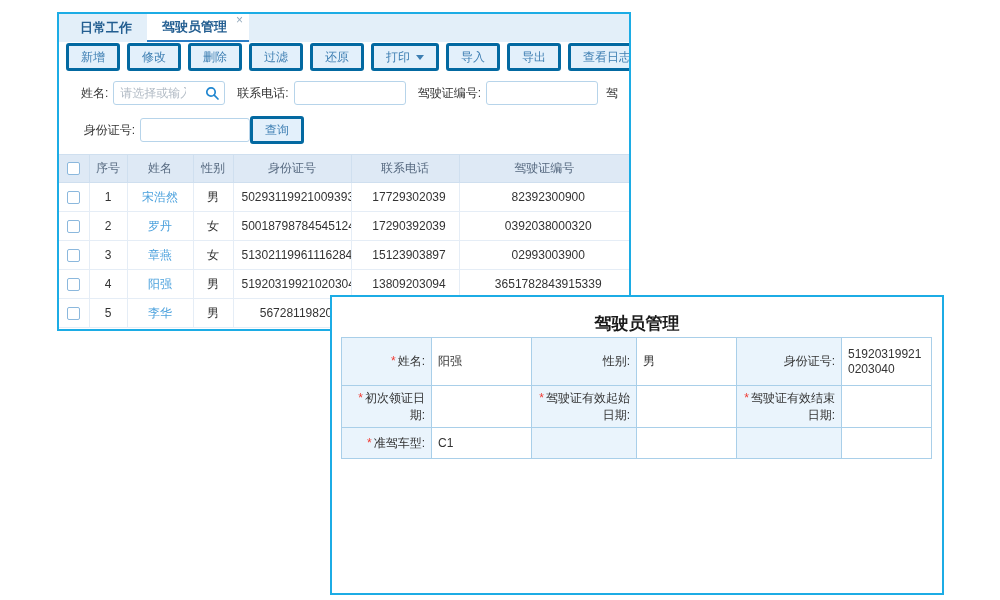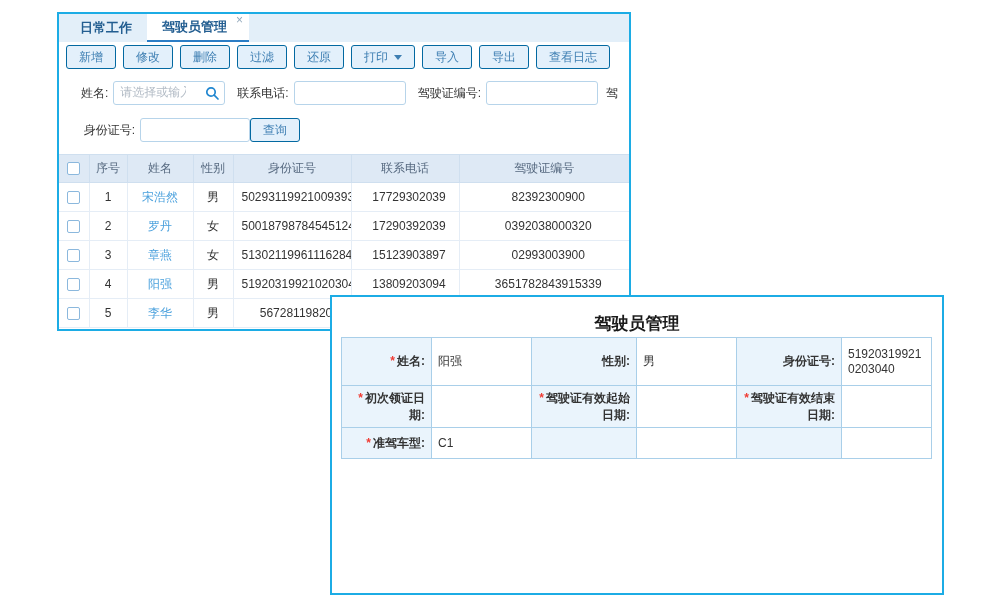--- a/index.html
+++ b/index.html
@@ -11,37 +11,37 @@
     background:#fff; border:2px solid #1cace5; overflow:hidden; }
 
   .tabbar { height:28px; background:#e3eff9; display:flex; align-items:stretch; padding-left:6px; }
   .tab { display:flex; align-items:center; padding:4px 15px; font-size:13px; font-weight:bold;
     color:#235e91; cursor:pointer; position:relative; }
   .tab.active { background:#fff; border-bottom:2px solid #2b7dc5; padding-right:22px; }
   .tab-close { position:absolute; top:0px; right:6px; font-size:12px; line-height:12px;
     color:#93a9bc; font-weight:normal; cursor:pointer; }
 
   .toolbar { height:30px; display:flex; align-items:center; gap:7px; padding:0 7px; }
-  .btn { background:#e3f0fb; border:1px solid #0369a1; border-radius:3px; color:#3d7eb2;
+  .btn { background:#e3f0fb; border:3px solid #0369a1; border-radius:3px; color:#3d7eb2;
     font-size:12px; line-height:14px; padding:4px 12px; font-family:inherit; cursor:pointer;
     display:inline-flex; align-items:center; white-space:nowrap; }
   .caret { display:inline-block; width:0; height:0; margin-left:6px;
     border-left:4px solid transparent; border-right:4px solid transparent;
     border-top:5px solid #3d7eb2; }
 
   .search-row { display:flex; align-items:center; font-size:12px; color:#333; white-space:nowrap; }
   .search-row.row1 { margin-top:8px; padding-left:22px; height:26px; }
   .search-row.row2 { margin-top:12px; padding-left:14px; height:24px; }
   .flabel { text-align:right; margin-right:5px; color:#333; }
   .flabel.w62 { width:62px; }
   .sinput { width:112px; height:24px; border:1px solid #b7d4ea; border-radius:3px;
     padding:0 6px; font-size:12px; color:#333; outline:none; font-family:inherit; background:#fff; }
   .sinput::placeholder { color:#b3bcc6; }
   .input-wrap { position:relative; display:inline-block; }
-  .input-wrap .sinput { padding-right:38px;font-family:Liberation Mono, monospace; }
+  .input-wrap .sinput { padding-right:38px; }
   .search-icon { position:absolute; right:6px; top:5px; width:14px; height:14px; }
   .ml12 { margin-left:12px; } .ml18 { }
   .clipped-label { margin-left:8px; color:#333; }
 
   table.grid { width:100%; border-collapse:collapse; table-layout:fixed; font-size:12px;
     margin-top:12px; }
   table.grid th { background:#dee9f5; color:#55687f; font-weight:normal; height:28px;
     border:1px solid #cfdfef; border-top:1px solid #cfdfef; text-align:center; }
   table.grid td { height:29px; border:1px solid #e5edf6; color:#333; text-align:center;
     background:#fff; overflow:hidden; white-space:nowrap; }
@@ -55,21 +55,21 @@
   
   .dialog { position:absolute; left:330px; top:295px; width:614px; height:300px;
     background:#fff; border:2px solid #1cace5; }
   .dialog-title { text-align:center; font-size:17px; font-weight:bold; color:#1a1a1a;
     margin-top:16px; line-height:22px; }
   .section-bar { margin:24px 11px 0 9px; height:26px; line-height:24px; padding-left:10px;
     background:#f3f9fe; border:1px solid #abd1ea; font-size:12px; color:#333; }
   table.form { margin:2px 11px 0 9px; width:590px; border-collapse:collapse;
     table-layout:fixed; font-size:12px; }
   table.form td { border:1px solid #a9cfe9; vertical-align:middle; }
-  td.lbl { background:#eaf4fc; text-align:right; padding:3px 6px 3px 4px; color:#333;font-weight:bold; }
+  td.lbl { background:#eaf4fc; text-align:right; padding:3px 6px 3px 4px; color:#333; }
   td.val { background:#fff; text-align:left; padding:3px 6px; color:#333;
     word-break:break-all; line-height:15px; }
   .star { color:#f03b33; margin-right:2px; }
   tr.fr-tall td { height:48px; } tr.fr-mid td { height:42px; }
   tr.fr-short td { height:31px; } tr.fr-note td { height:36px; }
 </style>
 </head>
 <body>
 
 <div class="main-window">

